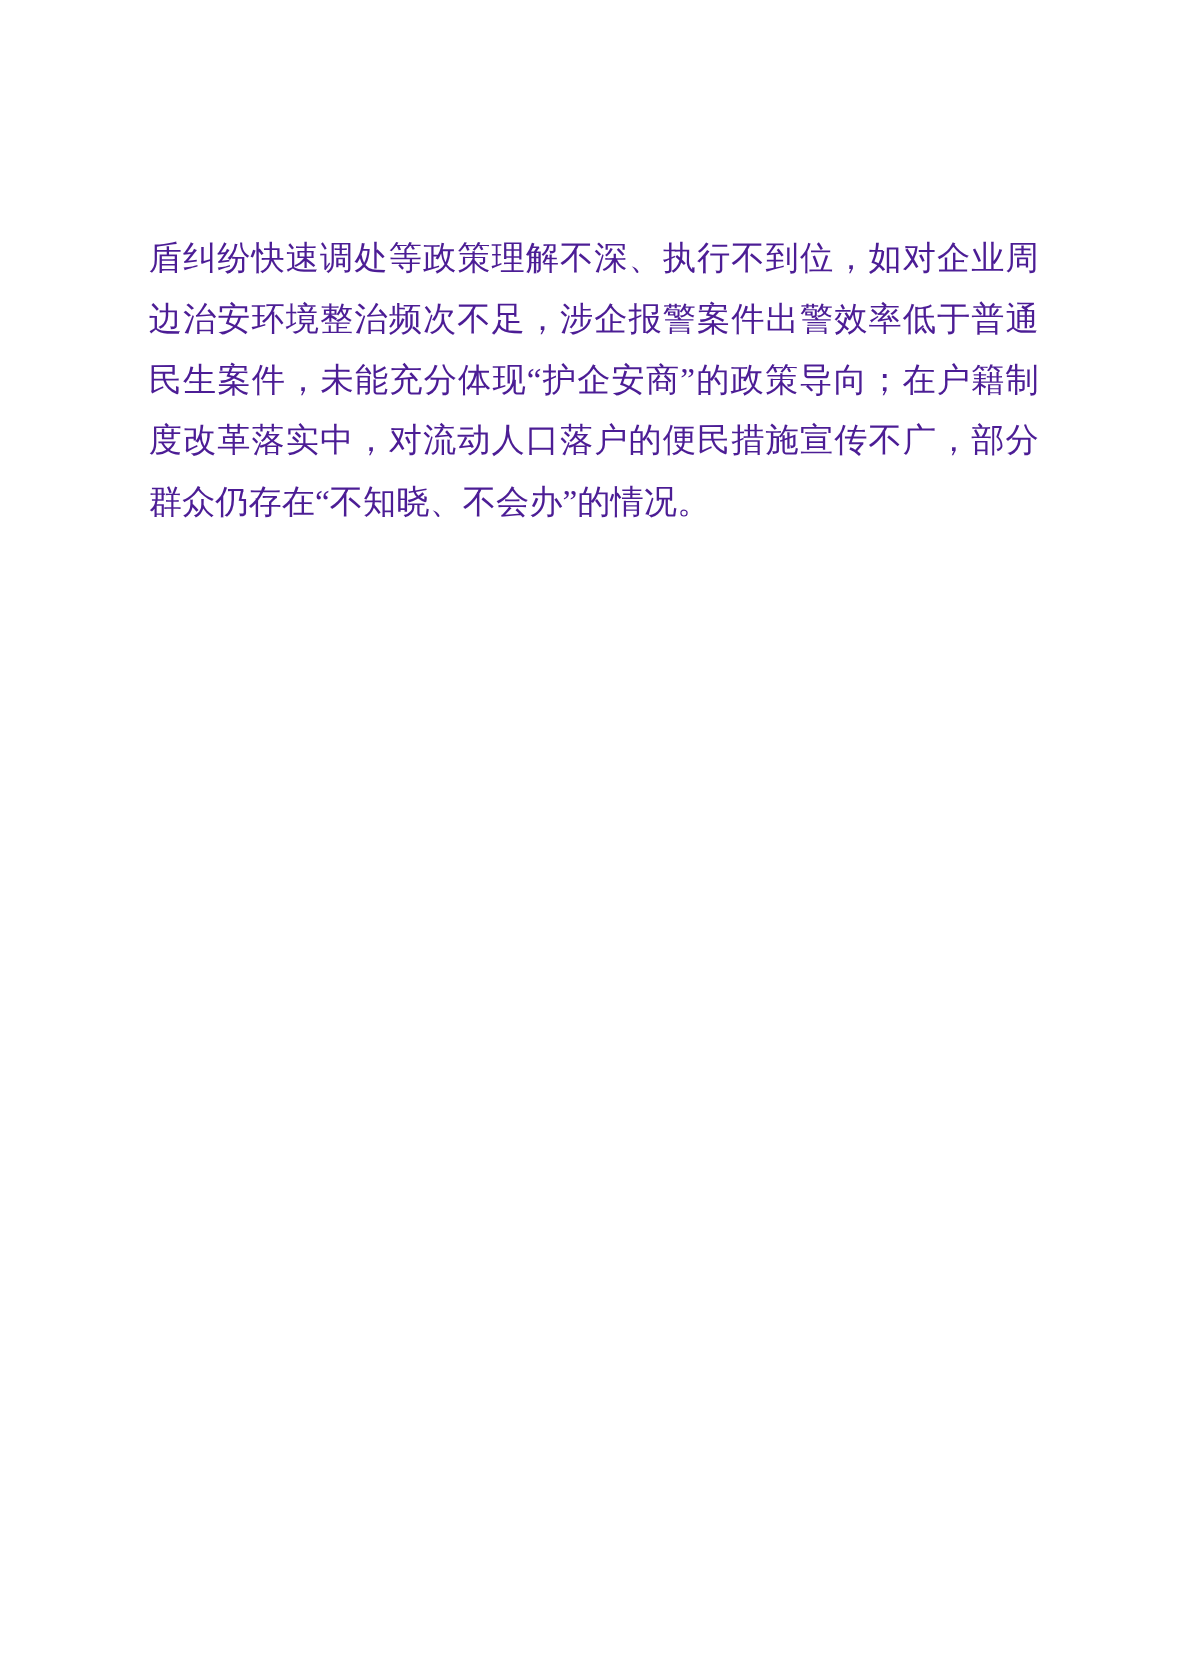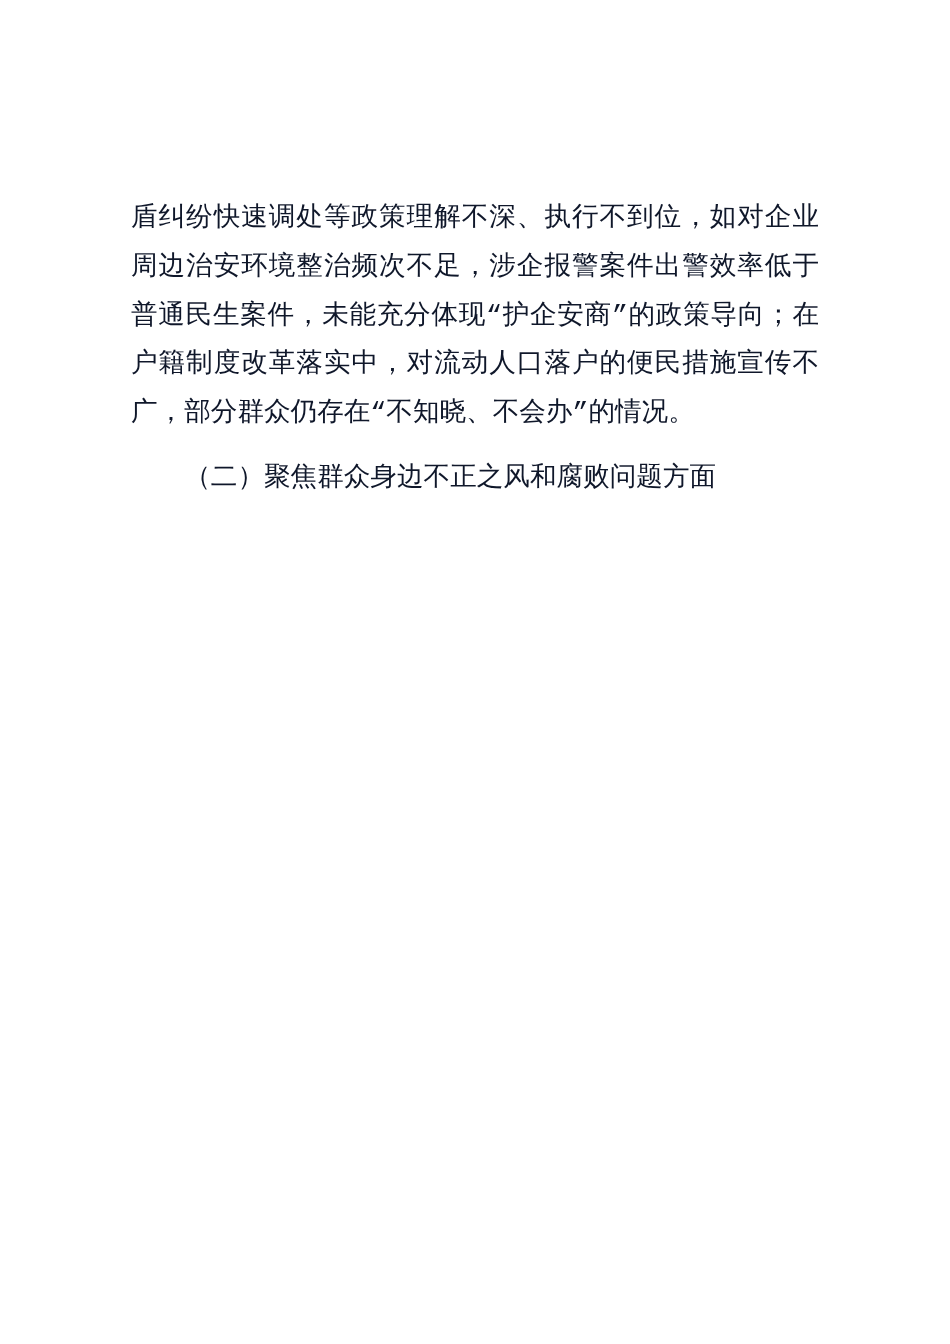--- a/index.html
+++ b/index.html
@@ -13,34 +13,33 @@
     overflow: hidden;
   }
   .page {
     box-sizing: border-box;
     width: 950px;
     height: 1344px;
     padding: 178px 115px 0 115px;
     background: #ffffff;
   }
   .para {
-    margin: 16px;
+    margin: 4px;
     padding: 0;
-    font-family: Liberation Mono, monospace;
+    font-family: Liberation Serif, serif;
     font-size: 26.6px;
     line-height: 48.8px;
-    color: #0f172a;
+    color: #4c1d95;
     text-align: justify;
     text-justify: inter-ideograph;
     word-break: break-all;
     letter-spacing: 0px;
   }
   .indent {
     text-indent: 2em;
   }
 </style>
 </head>
 <body>
 
 <div class="page">
   <p class="para">盾纠纷快速调处等政策理解不深、执行不到位，如对企业周边治安环境整治频次不足，涉企报警案件出警效率低于普通民生案件，未能充分体现“护企安商”的政策导向；在户籍制度改革落实中，对流动人口落户的便民措施宣传不广，部分群众仍存在“不知晓、不会办”的情况。</p>
-  <p class="para indent">（二）聚焦群众身边不正之风和腐败问题方面</p>
 </div>
 
 </body></html>

